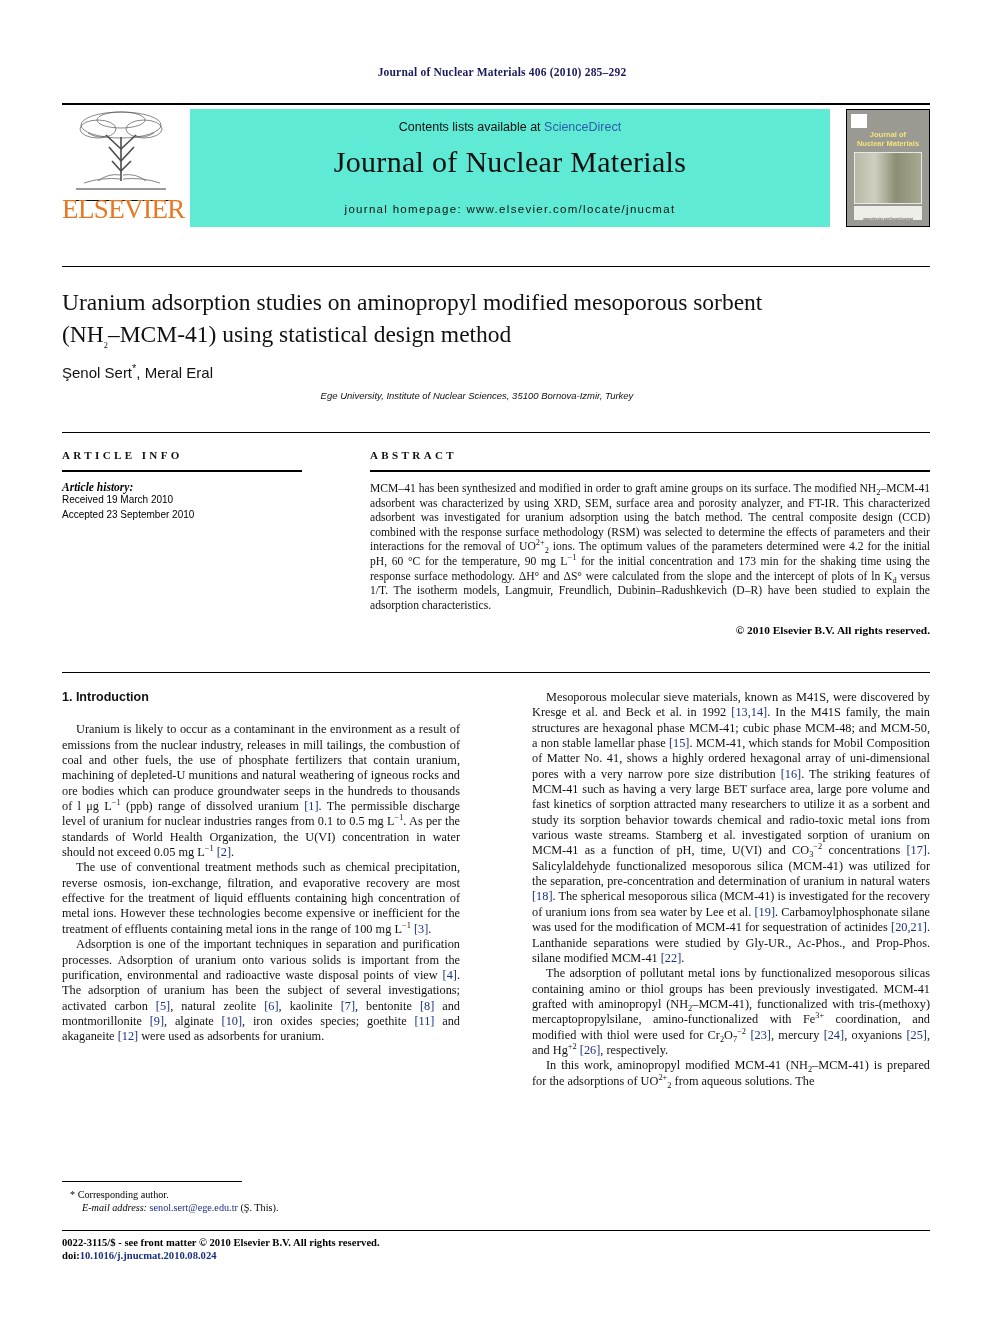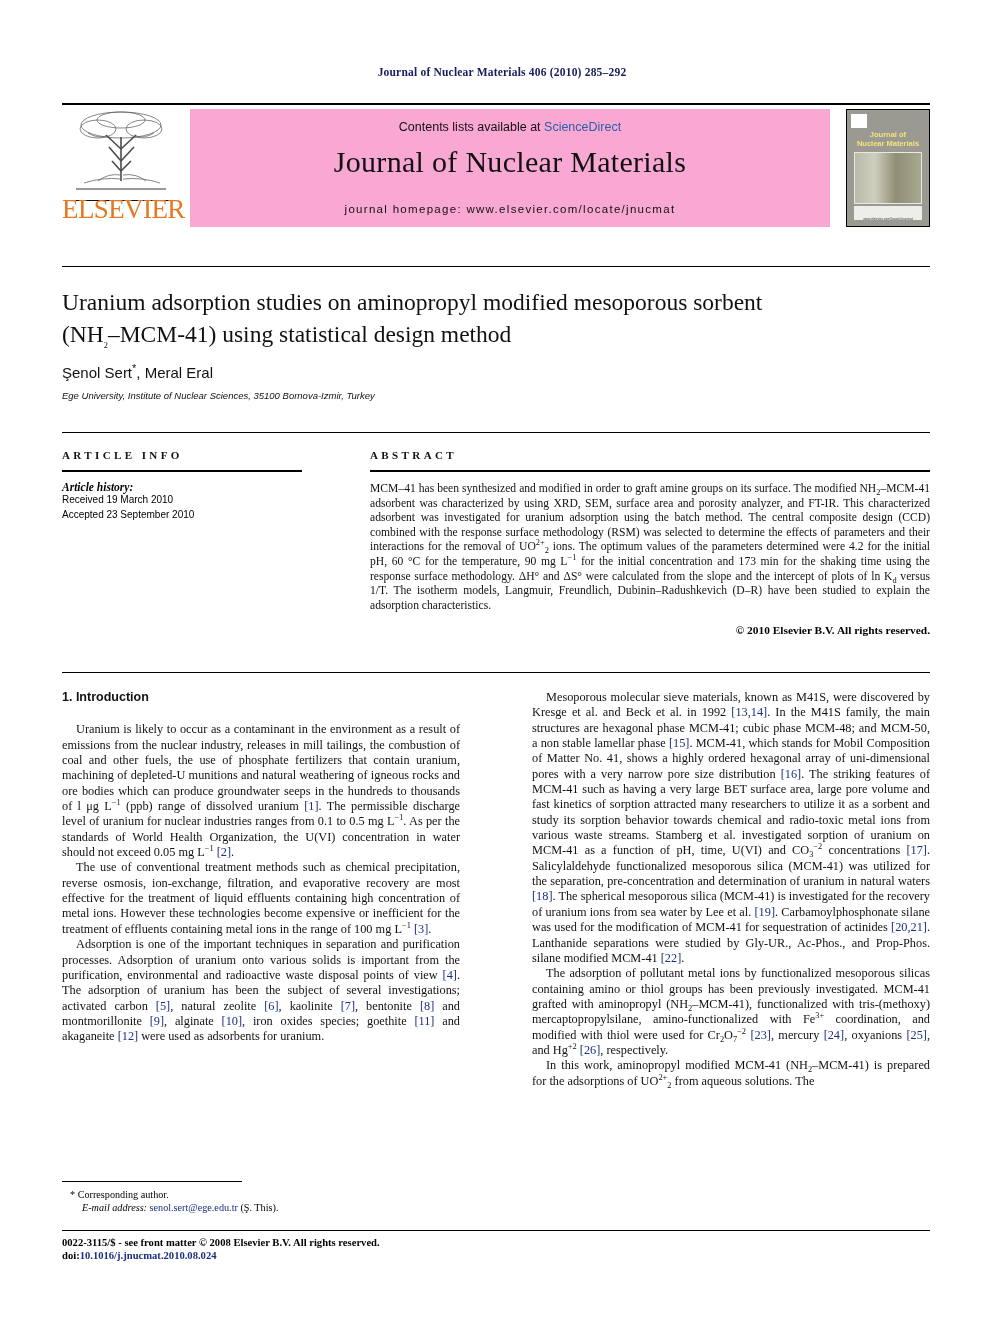--- a/index.html
+++ b/index.html
@@ -85,21 +85,21 @@
     width: 106px;
     height: 1.5px;
     background: #111;
   }
   .sd-banner {
     position: absolute;
     top: 6px;
     left: 128px;
     width: 640px;
     height: 118px;
-    background: #f9a8d4;
+    background: #5eead4;
   }
   .sd-line {
     position: absolute;
     top: 11px;
     left: 0;
     width: 640px;
     text-align: center;
     font-family: "Liberation Sans", sans-serif;
     font-size: 12.5px;
     color: #111;
@@ -224,20 +224,21 @@
   }
   .affiliation {
     position: absolute;
     top: 390px;
     left: 62px;
     width: 830px;
     font-family: "Liberation Sans", sans-serif;
     font-style: italic;
     font-size: 9.5px;
     color: #111;
+    text-align: center;
   }
 
   
   .info-rule-top {
     position: absolute;
     top: 432px;
     left: 62px;
     width: 868px;
     height: 1px;
     background: #000;
@@ -481,17 +482,17 @@
   </div>
 
   <div class="footnote-rule"></div>
   <div class="footnotes">
     <div class="fn-line"><span>*</span> <span>Corresponding author.</span></div>
     <div class="fn-line"><span style="padding-left:12px" class="em">E-mail address:</span> <span class="mail">senol.sert@ege.edu.tr</span> <span>(Ş. This).</span></div>
   </div>
 
   <div class="footer-rule"></div>
   <div class="page-footer">
-    <div>0022-3115/$ - see front matter © 2008 Elsevier B.V. All rights reserved.</div>
+    <div>0022-3115/$ - see front matter © 2010 Elsevier B.V. All rights reserved.</div>
     <div><span>doi:</span><span class="doi-link">10.1016/j.jnucmat.2010.08.024</span></div>
   </div>
 
 </div>
 
 </body></html>

